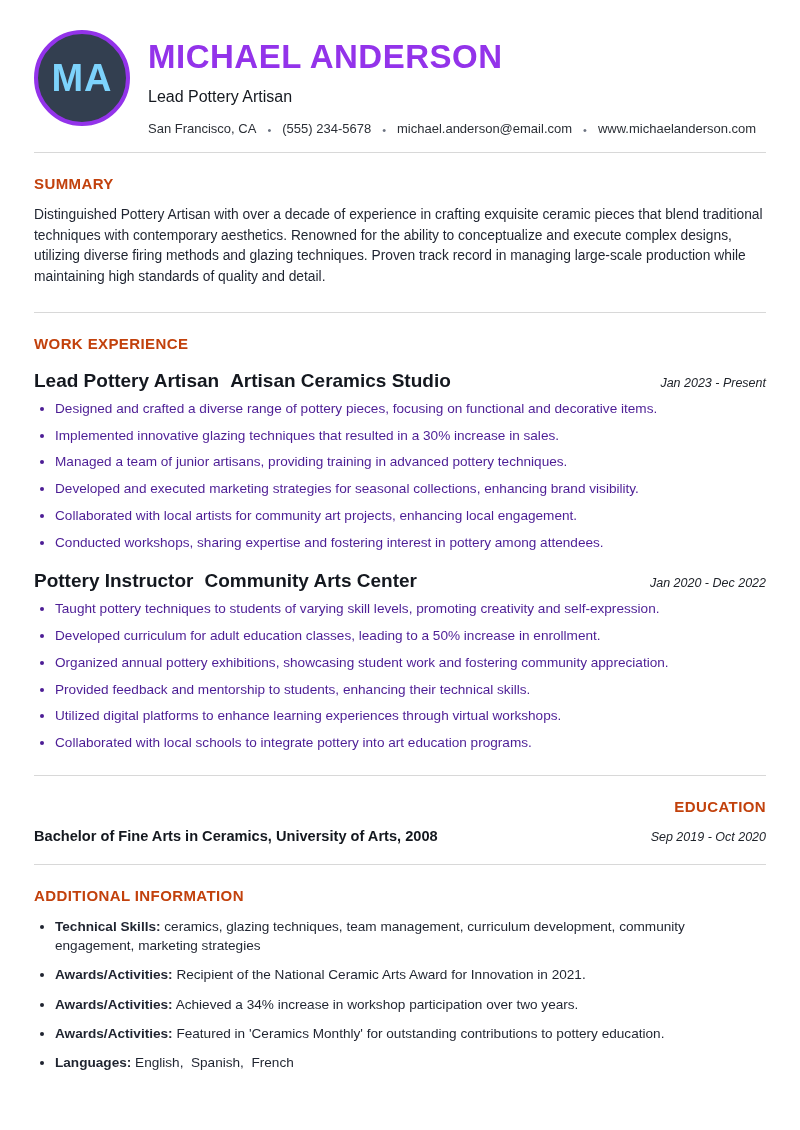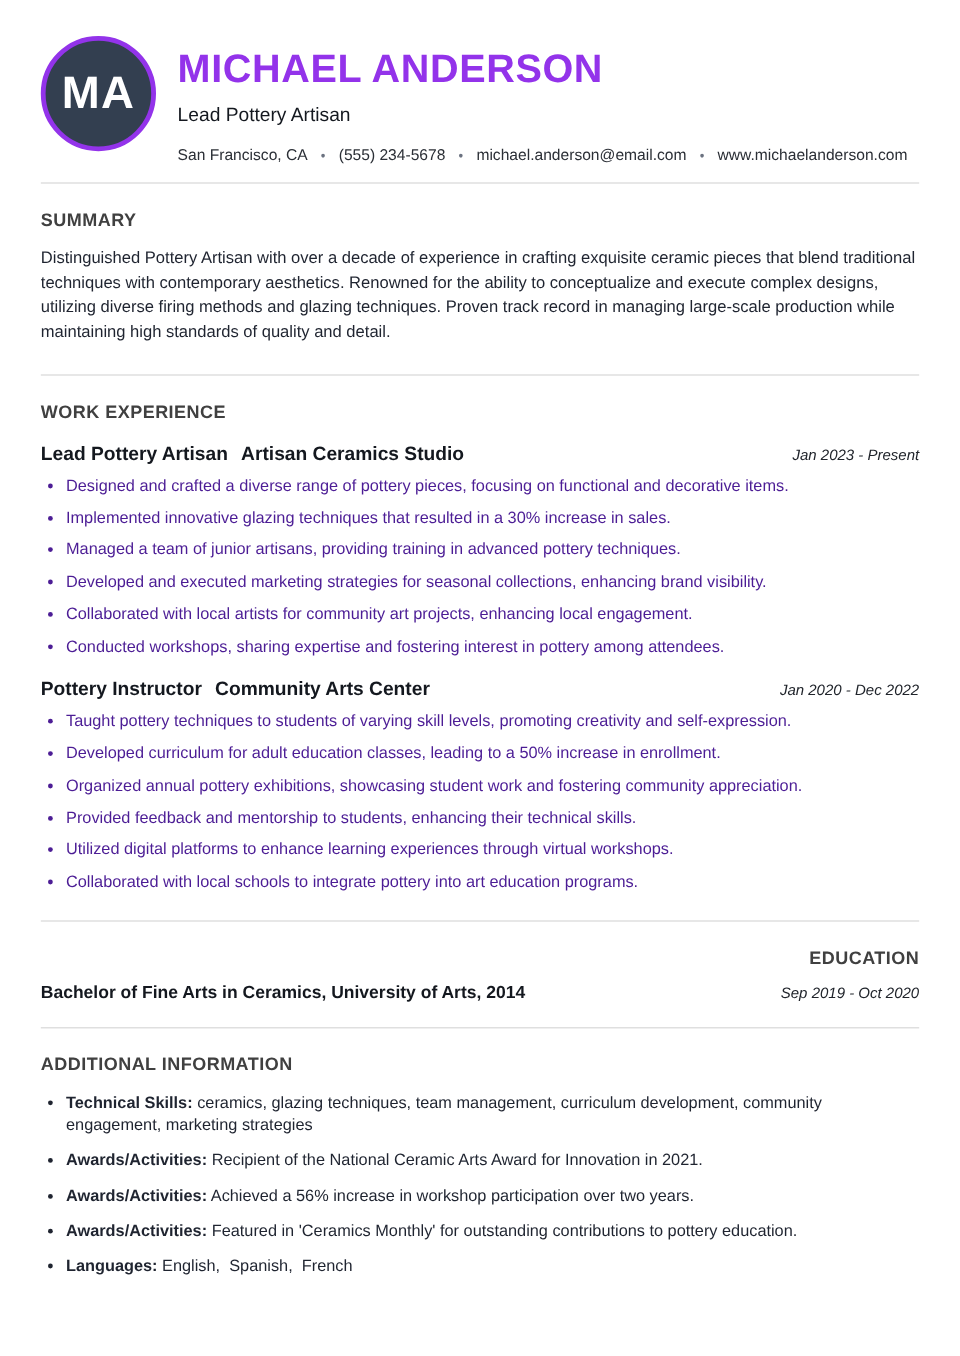--- a/index.html
+++ b/index.html
@@ -14,57 +14,57 @@
   .page { padding: 30px 34px 40px 34px; }
 
   
   .header { display: flex; gap: 18px; align-items: flex-start; padding-bottom: 16px; }
   .avatar {
     width: 96px; height: 96px; flex: 0 0 96px;
     border-radius: 50%;
     background: #333f50;
     border: 4px solid #9333ea;
     display: flex; align-items: center; justify-content: center;
-    color: #ffffff;
+    color: #7dd3fc;
     font-size: 38px; font-weight: 600; letter-spacing: 1px;
   }
   .header-text { padding-top: 8px; }
   .name {
     color: #9333ea;
     font-size: 33px;
     font-weight: 800;
     letter-spacing: 0.5px;
     margin-bottom: 12px;
   }
   .job-title-header { font-size: 16px; color: #14181f; margin-bottom: 15px; }
   .contact-row { display: flex; align-items: flex-end; gap: 11px; font-size: 13px; color: #2b2f36; }
   .contact-sep { color: #6b7280; font-size: 11px; }
 
   .rule { border: none; border-top: 1px solid #d8d8d8; }
 
   
   .section-heading {
-    color: #404040;
+    color: #c2410c;
     font-size: 15px;
     font-weight: 700;
     letter-spacing: 0.4px;
     margin: 22px 0 13px 0;
   }
   .summary-text {
     font-size: 13.8px;
     line-height: 1.5;
     color: #1f2430;
     margin-bottom: 24px;
   }
 
   .entry-header {
     display: flex; justify-content: space-between; align-items: baseline;
     margin: 18px 0 8px 0;
   }
-  .entry-titles { font-size: 16px; font-weight: 700; color: #14181f; }
+  .entry-titles { font-size: 19px; font-weight: 700; color: #14181f; }
   .entry-company { margin-left: 11px; }
   .entry-dates { font-size: 12.5px; font-style: italic; color: #20242b; font-weight: 400; white-space: nowrap; }
 
   ul.bullets { list-style: disc; padding-left: 21px; margin: 0 0 10px 0; }
   ul.bullets li { font-size: 13.6px; line-height: 1.38; margin-bottom: 8px; color: #4c1d95; }
 
   .work-section { margin-bottom: 22px; }
   .edu-section { margin-bottom: 20px; text-align: right; }
   .edu-row { display: flex; justify-content: space-between; align-items: baseline; margin-bottom: 4px; }
   .edu-degree { font-size: 14.6px; font-weight: 700; color: #14181f; }
@@ -143,38 +143,38 @@
         <li>Collaborated with local schools to integrate pottery into art education programs.</li>
       </ul>
     </div>
   </div>
 
   <hr class="rule">
 
   <div class="edu-section">
     <div class="section-heading">EDUCATION</div>
     <div class="edu-row">
-      <span class="edu-degree">Bachelor of Fine Arts in Ceramics, University of Arts, 2014</span>
+      <span class="edu-degree">Bachelor of Fine Arts in Ceramics, University of Arts, 2008</span>
       <span class="entry-dates">Sep 2019 - Oct 2020</span>
     </div>
   </div>
 
   <hr class="rule">
 
   <div class="additional-section">
     <div class="section-heading">ADDITIONAL INFORMATION</div>
     <ul class="extras">
       <li>
         <span class="extra-label">Technical Skills:</span><span class="extra-text"> ceramics, glazing techniques, team management, curriculum development, community engagement, marketing strategies</span>
       </li>
       <li>
         <span class="extra-label">Awards/Activities:</span><span class="extra-text"> Recipient of the National Ceramic Arts Award for Innovation in 2021.</span>
       </li>
       <li>
-        <span class="extra-label">Awards/Activities:</span><span class="extra-text"> Achieved a 56% increase in workshop participation over two years.</span>
+        <span class="extra-label">Awards/Activities:</span><span class="extra-text"> Achieved a 34% increase in workshop participation over two years.</span>
       </li>
       <li>
         <span class="extra-label">Awards/Activities:</span><span class="extra-text"> Featured in 'Ceramics Monthly' for outstanding contributions to pottery education.</span>
       </li>
       <li>
         <span class="extra-label">Languages:</span><span class="extra-text"> English,  Spanish,  French</span>
       </li>
     </ul>
   </div>
 

